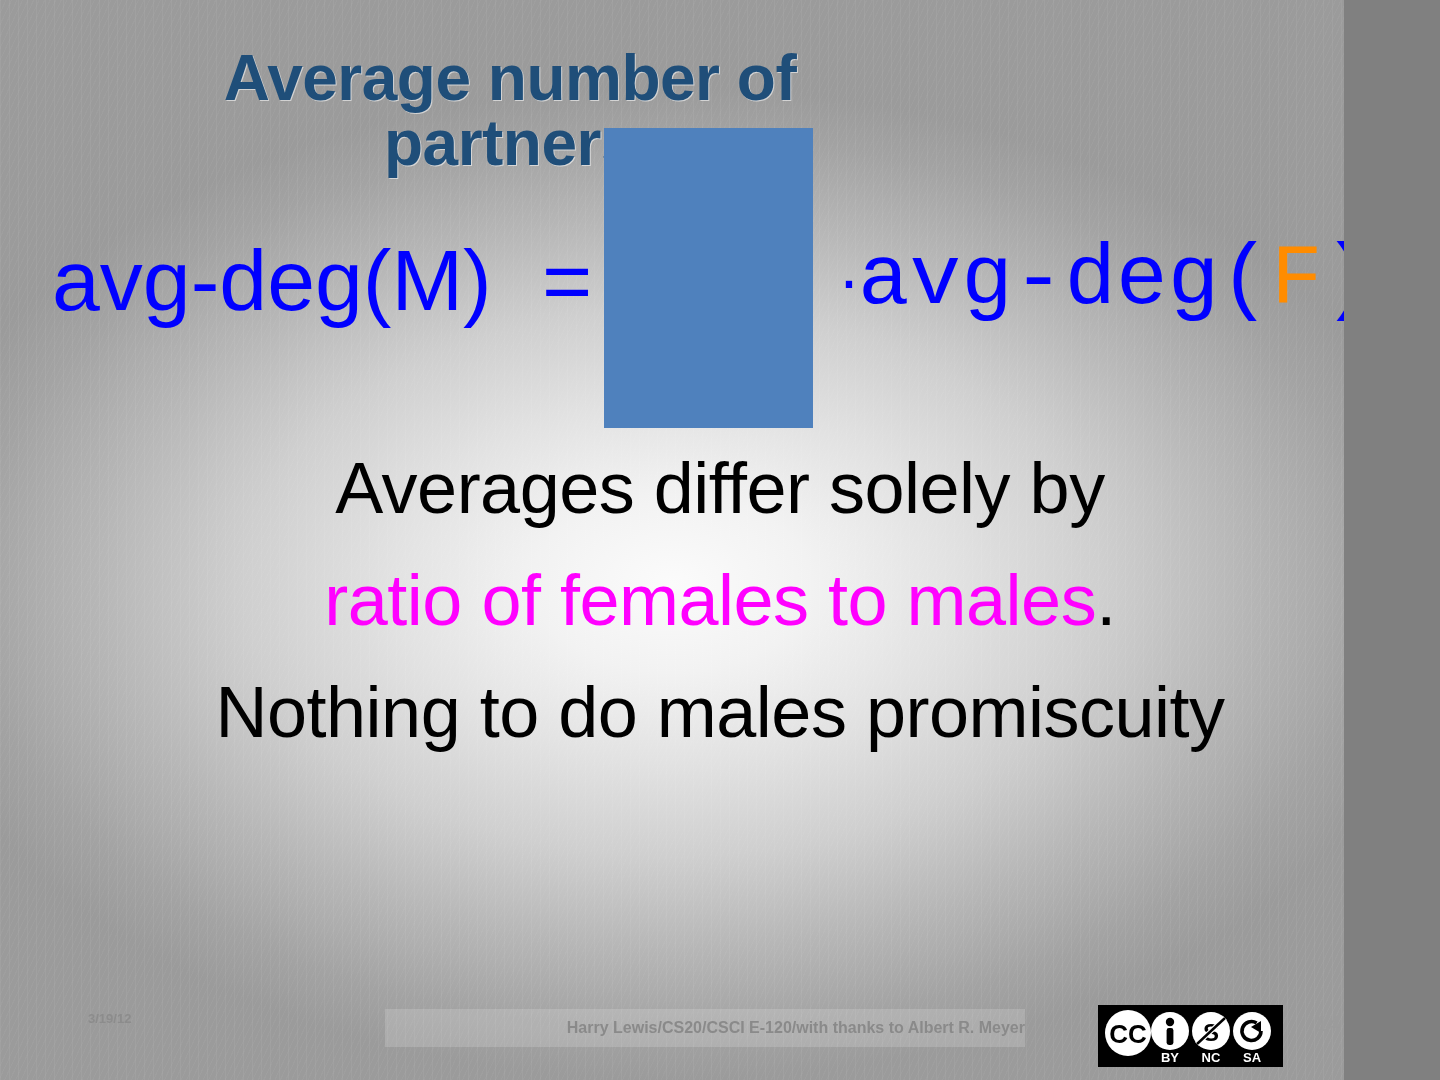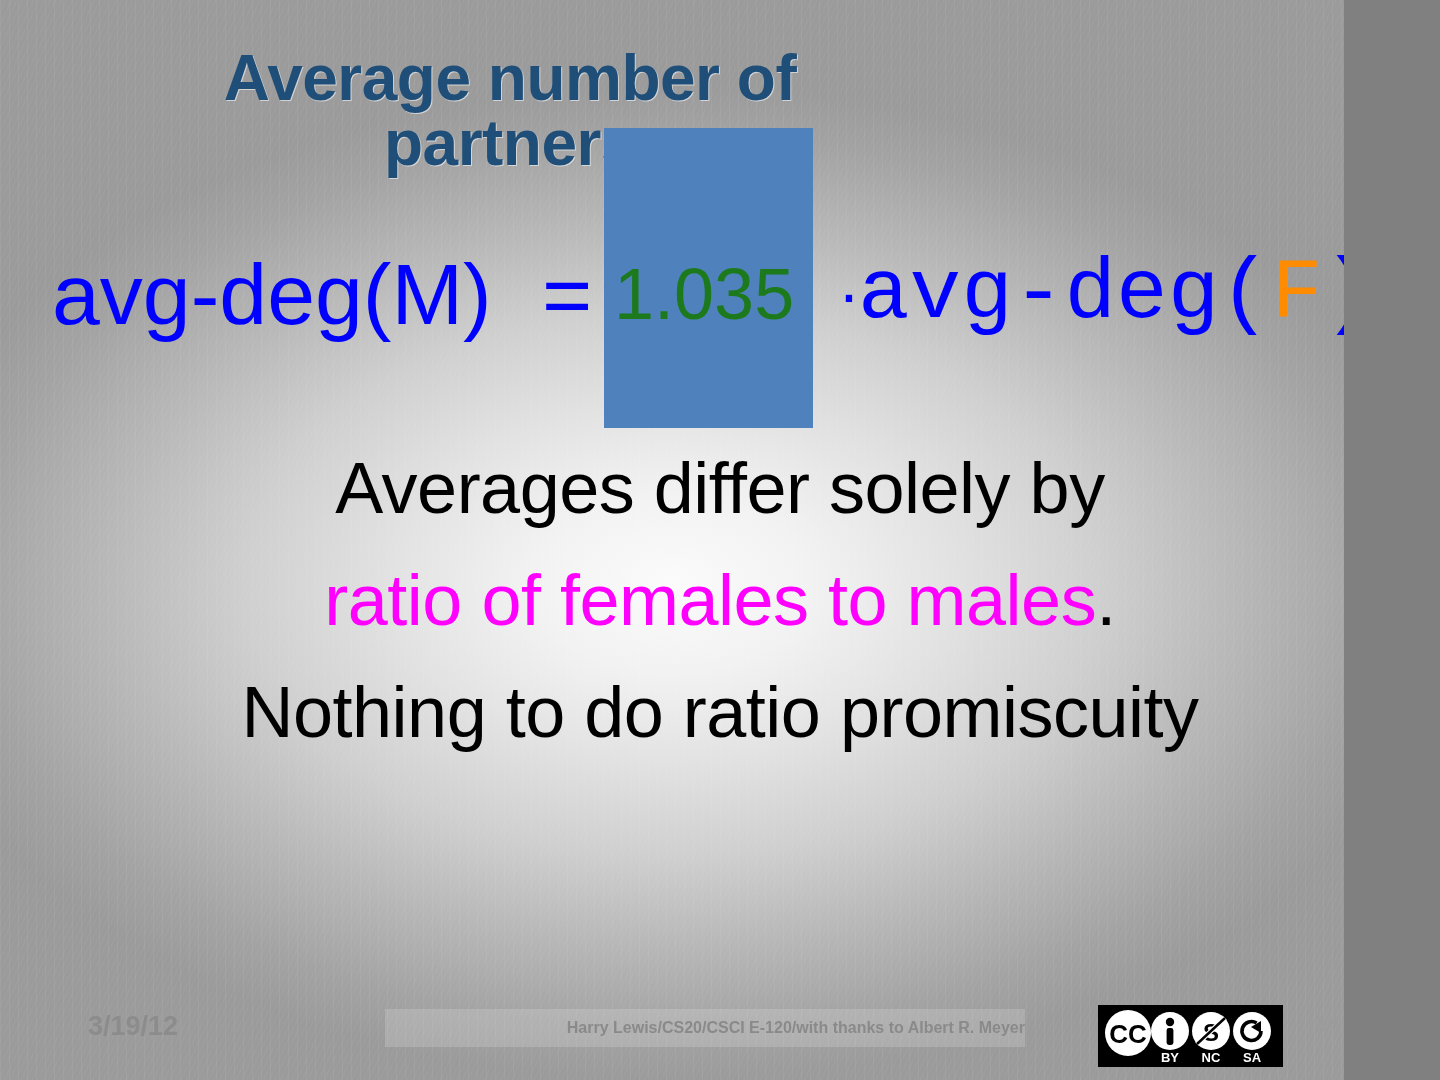--- a/index.html
+++ b/index.html
@@ -57,21 +57,21 @@
     top: 128px;
     width: 209px;
     height: 300px;
     background: #4F81BD;
   }
 
   
   .formula {
     position: absolute;
     left: 0px;
-    top: 234px;
+    top: 220px;
     width: 1440px;
     height: 120px;
     font-size: 86px;
     line-height: 120px;
     white-space: nowrap;
     color: #0000FF;
   }
   .formula .seg { position: absolute; }
   .f-lhs { left: 52px; }
   .f-eq  { left: 542px; }
@@ -98,21 +98,21 @@
   }
   .body-text .line { display: block; white-space: nowrap; }
   .magenta { color: #FF00FF; text-align: center; }
   .period { color: #000000; }
 
   
   .footer-date {
     position: absolute;
     left: 88px;
     top: 1011px;
-    font-size: 27px;
+    font-size: 13px;
     color: #8C8C8C;
     font-weight: bold;
   }
   .footer-band {
     position: absolute;
     left: 385px;
     top: 1009px;
     width: 640px;
     height: 38px;
     background: rgba(255,255,255,0.16);
@@ -156,29 +156,28 @@
   <div class="title">
     <span>Average number of</span>
     <span class="l2">partners</span>
   </div>
 
   <div class="value-box"></div>
 
   <div class="formula">
     <span class="seg f-lhs">avg-deg(M)</span>
     <span class="seg f-eq">=</span>
-    <span class="seg f-val">1.035</span>
     <span class="seg f-dot">·</span>
     <span class="seg f-rhs"><span>avg-deg(</span><span class="orangeF">F</span><span>)</span></span>
   </div>
 
   <div class="body-text">
     <span class="line">Averages differ solely by</span>
     <span class="line"><span class="magenta">ratio of females to males</span><span class="period">.</span></span>
-    <span class="line">Nothing to do ratio promiscuity</span>
+    <span class="line">Nothing to do males promiscuity</span>
   </div>
 
   <div class="footer-date">3/19/12</div>
   <div class="footer-band"></div>
   <div class="footer-credit">Harry Lewis/CS20/CSCI E-120/with thanks to Albert R. Meyer</div>
   <div class="footer-page">14</div>
 
   <svg class="cc-badge" viewBox="0 0 185 62">
     <rect x="0" y="0" width="185" height="62" fill="#000000"></rect>
 

